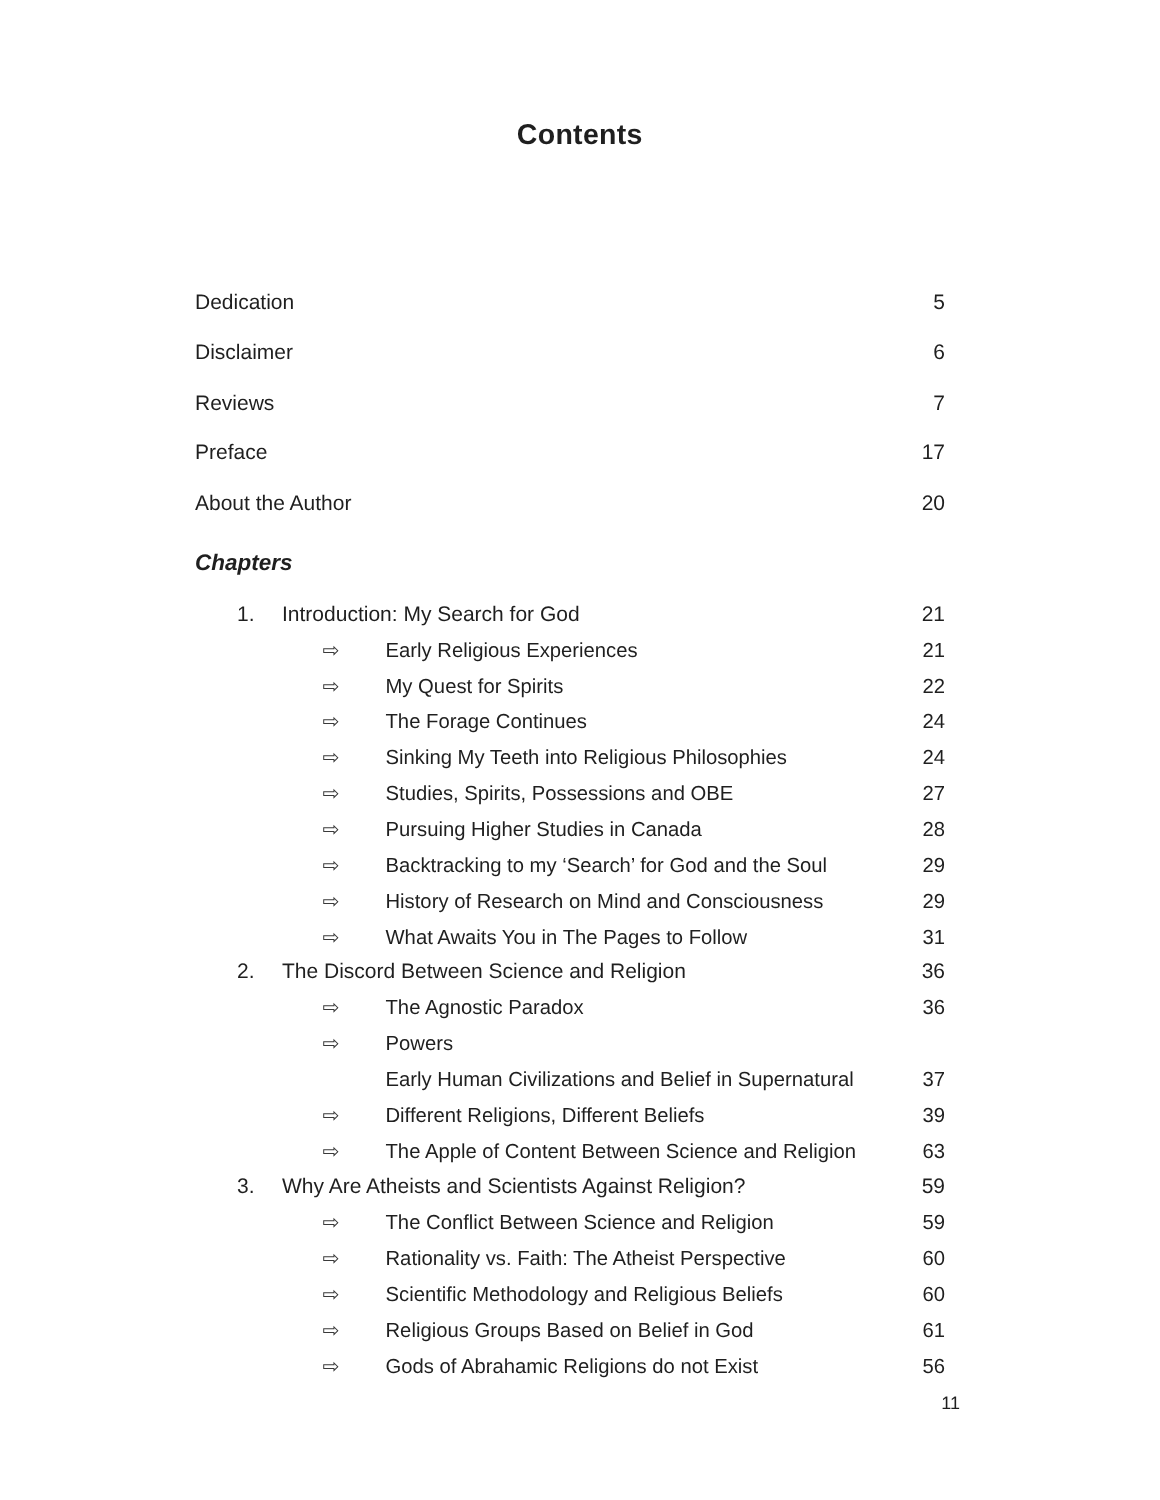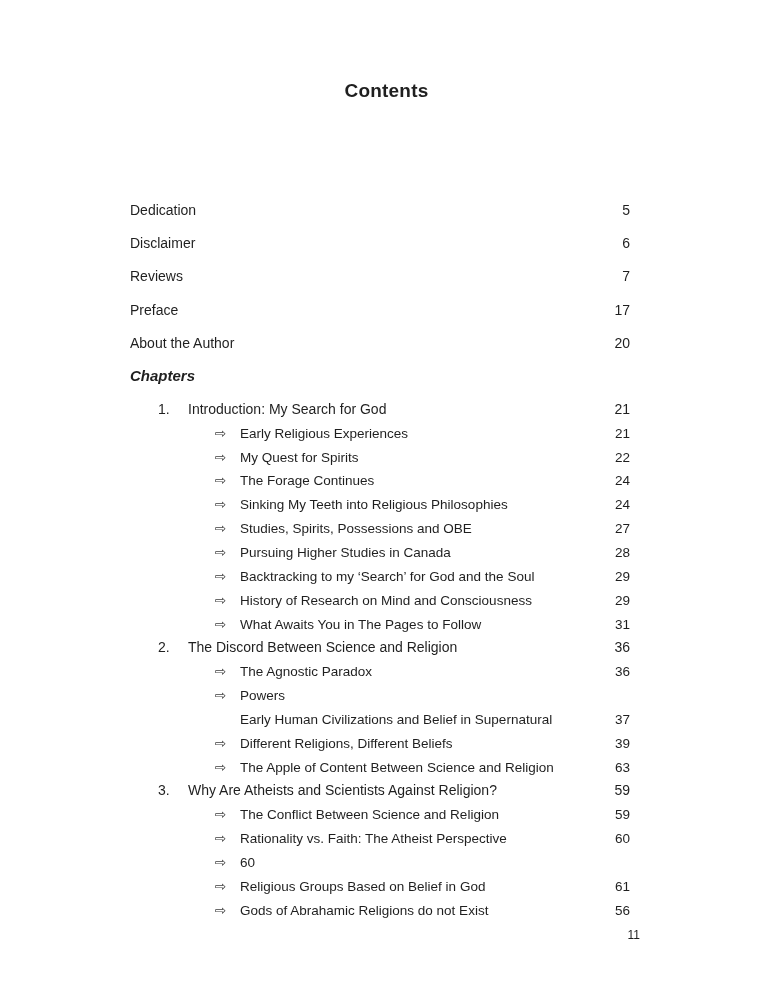--- a/index.html
+++ b/index.html
@@ -22,21 +22,21 @@
     letter-spacing: 0.2px;
   }
   .content {
     margin-left: 130px;
     width: 500px;
   }
   .fm-list { margin-top: 89px; }
   .fm-row {
     display: flex;
     justify-content: space-between;
-    align-items: center;
+    align-items: flex-start;
     height: 33.4px;
     font-size: 14px;
     gap: 15px;
   }
   .chapters-heading {
     margin: 4px 0 0 0;
     height: 24px;
     line-height: 24px;
     font-size: 15px;
     font-weight: 700;
@@ -55,21 +55,21 @@
     display: flex;
     padding-left: 85px;
     line-height: 23.85px;
     font-size: 13.5px;
   }
   .sub-arrow {
     flex: 0 0 25px;
     align-self: flex-start;
     color: #3a3a3a;
   }
-  .sub-text { flex: 1; }
+  .sub-text { flex: 1; margin-left: 17px; }
   .sub-line { white-space: nowrap; }
   .sub-page { align-self: flex-end; text-align: right; }
   .folio {
     position: absolute;
     top: 925px;
     right: 133px;
     font-size: 12px;
     line-height: 20px;
   }
 </style>
@@ -222,20 +222,23 @@
         </div>
         <div class="sub-row">
           <span class="sub-arrow">⇨</span>
           <div class="sub-text">
             <div class="sub-line">Rationality vs. Faith: The Atheist Perspective</div>
           </div>
           <span class="sub-page">60</span>
         </div>
         <div class="sub-row">
           <span class="sub-arrow">⇨</span>
+          <div class="sub-text">
+            <div class="sub-line">Scientific Methodology and Religious Beliefs</div>
+          </div>
           <span class="sub-page">60</span>
         </div>
         <div class="sub-row">
           <span class="sub-arrow">⇨</span>
           <div class="sub-text">
             <div class="sub-line">Religious Groups Based on Belief in God</div>
           </div>
           <span class="sub-page">61</span>
         </div>
         <div class="sub-row">

